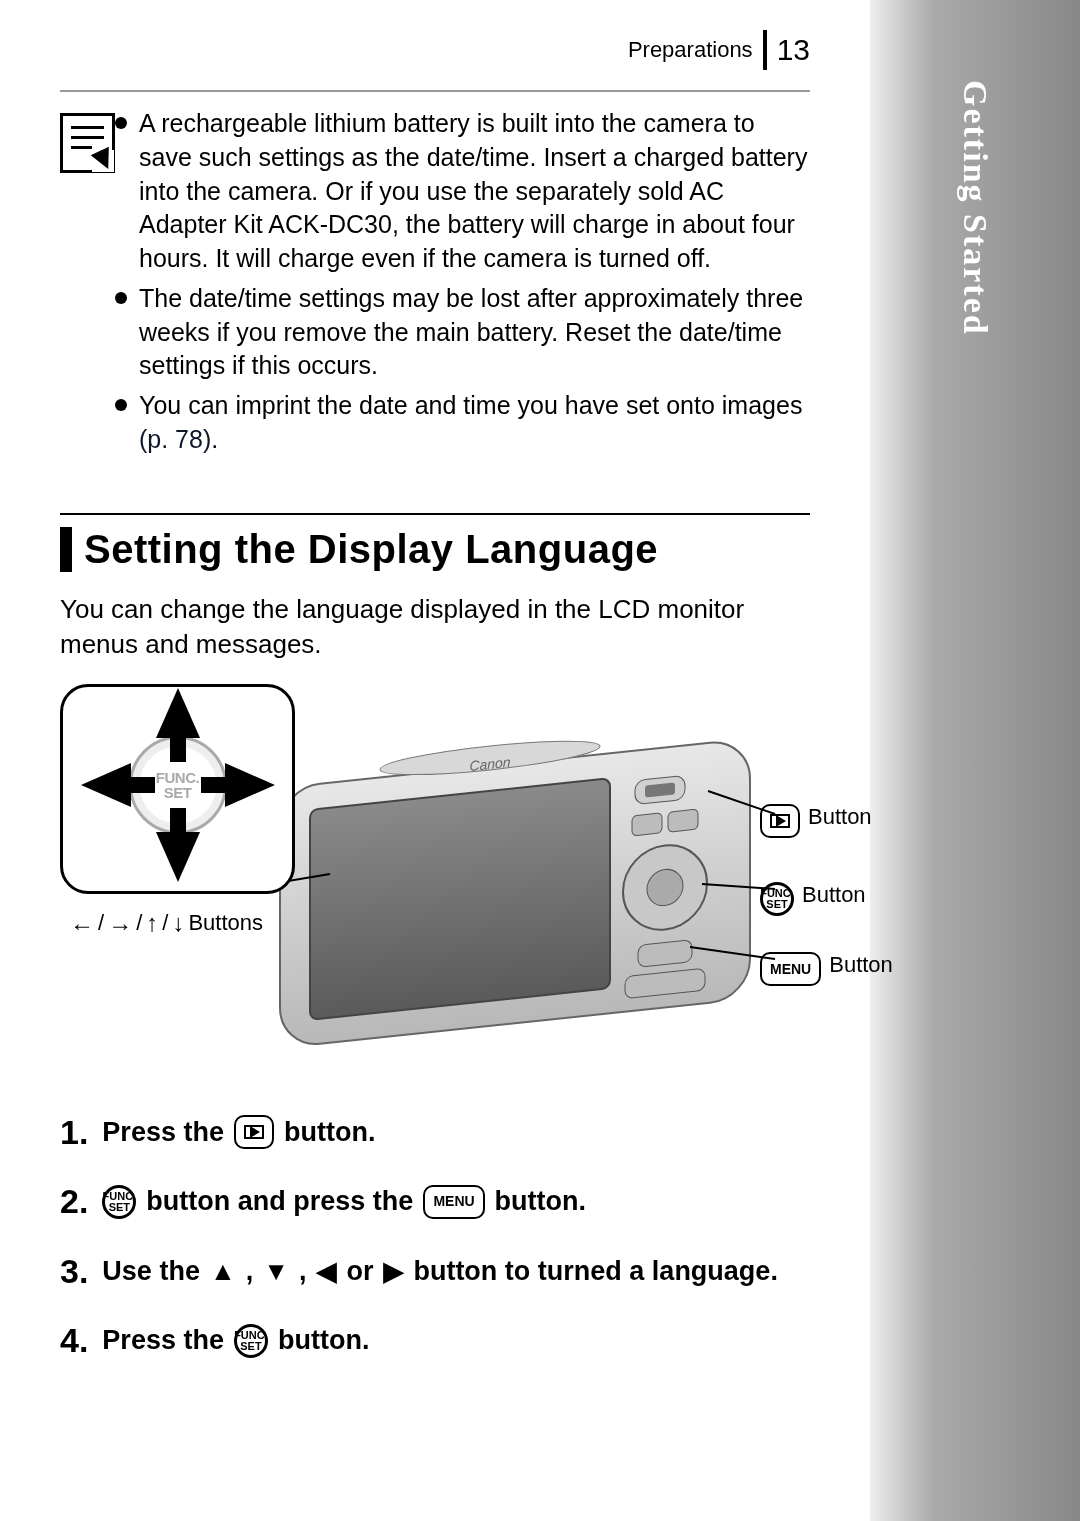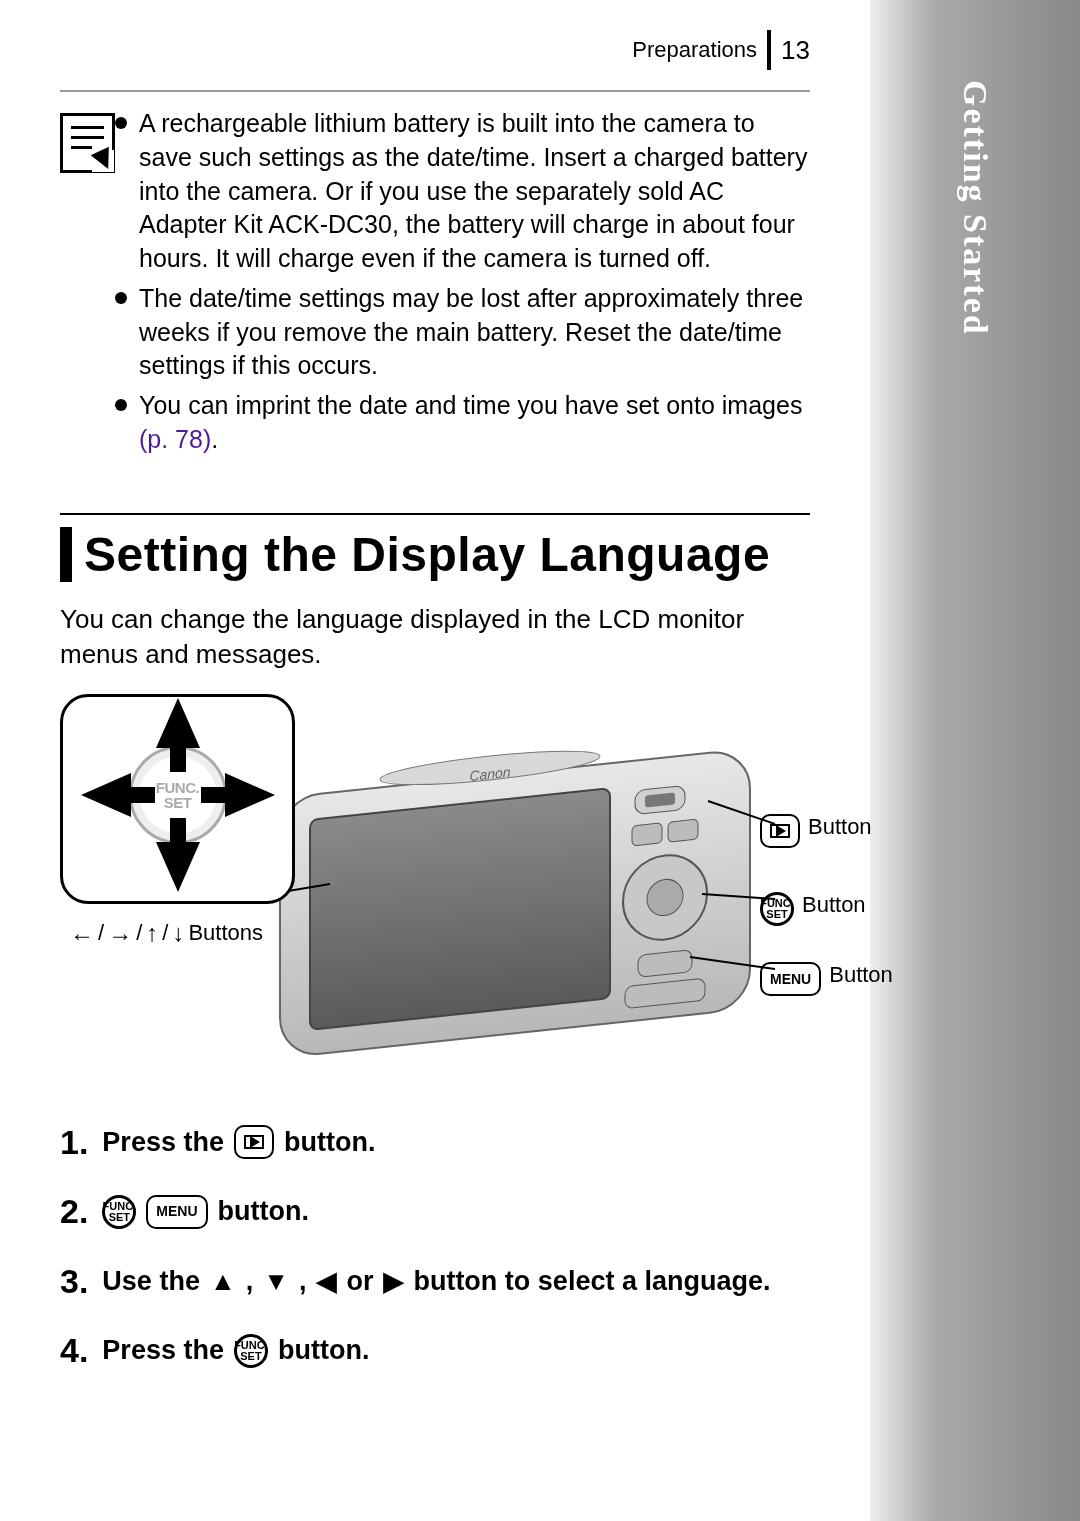--- a/index.html
+++ b/index.html
@@ -45,21 +45,21 @@
     justify-content: flex-end;
     align-items: center;
     gap: 10px;
   }
   .header-sep {
     width: 4px;
     height: 40px;
     background: #000;
     display: inline-block;
   }
-  .pnum { font-size: 26px; }
+  .pnum { font-size: 30px; }
   .hr-top {
     border: none;
     border-top: 2px solid #999;
     margin: 0 0 15px 0;
   }
   .note-box {
     display: flex;
     margin-bottom: 50px;
   }
   .note-icon {
@@ -110,38 +110,38 @@
     margin-bottom: 6px;
   }
   .note-list li::before {
     content: "";
     position: absolute;
     left: 0; top: 10px;
     width: 12px; height: 12px;
     background: #000;
     border-radius: 50%;
   }
-  .link { color: #4c1d95; }
+  .link { color: #0f172a; }
   .sec-rule {
     border: none;
     border-top: 2px solid #000;
     margin: 0 0 12px 0;
   }
   .sec-title-row {
     display: flex;
     align-items: stretch;
     gap: 12px;
     margin-bottom: 20px;
   }
   .sec-bar {
     width: 12px;
     background: #000;
   }
   .sec-title {
-    font-size: 48px;
+    font-size: 40px;
     font-weight: 900;
     letter-spacing: 0.5px;
     margin: 0;
   }
   .sec-intro {
     font-size: 26px;
     line-height: 1.35;
     margin-bottom: 22px;
   }
   .diagram {
@@ -431,34 +431,35 @@
         <span class="btn-icon-box">
           <span class="play-inner">
             <span class="play-tri"></span>
           </span>
         </span>
         <span> button.</span>
       </li>
       <li>
         <span class="step-num">2.</span> 
         <span class="btn-icon-circ">FUNC.<br>SET</span>
+        <span> button and press the </span>
         <span class="btn-icon-box">MENU</span>
         <span> button.</span>
       </li>
       <li>
         <span class="step-num">3.</span> 
         <span>Use the </span>
         <span class="inline-arrow">▲</span>
         <span>, </span>
         <span class="inline-arrow">▼</span>
         <span>, </span>
         <span class="inline-arrow">◀</span>
         <span> or </span>
         <span class="inline-arrow">▶</span>
-        <span> button to select a language.</span>
+        <span> button to turned a language.</span>
       </li>
       <li>
         <span class="step-num">4.</span> 
         <span>Press the </span>
         <span class="btn-icon-circ">FUNC.<br>SET</span>
         <span> button.</span>
       </li>
     </ol>
 
 </div>

